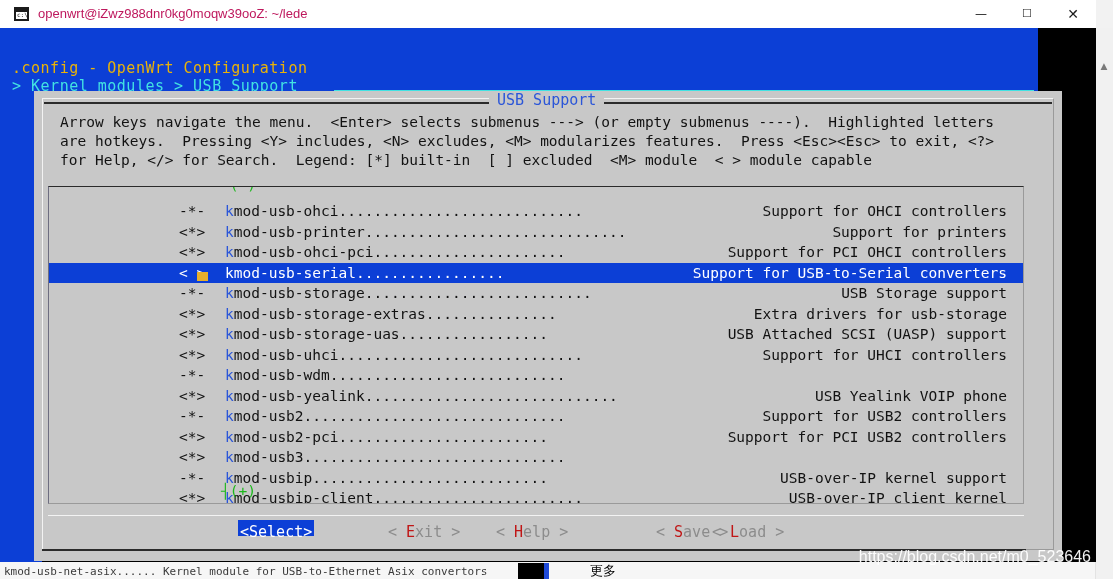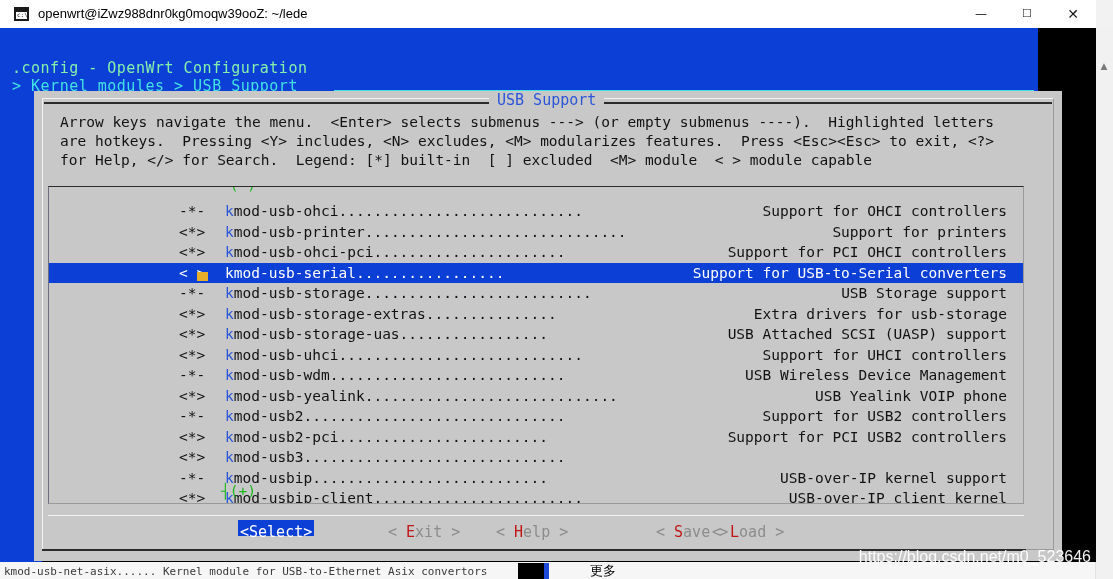--- a/index.html
+++ b/index.html
@@ -107,21 +107,21 @@
     background: #1b1b1b;
   }
   #titlebar-icon::after {
     content: "c:\\";
     position: absolute; left: 1px; top: 2px;
     font-size: 6px; color: #1b1b1b; line-height: 7px;
     font-family: "DejaVu Sans Mono", monospace;
   }
   #titlebar-title {
     position: absolute; left: 38px; top: 5px;
-    font-size: 13px; color: #000000;
+    font-size: 13px; color: #be185d;
     font-family: "Liberation Sans", sans-serif;
     line-height: 18px;
     white-space: nowrap;
   }
   .winbtn {
     position: absolute; top: 0; width: 46px; height: 28px;
     color: #1b1b1b;
     font-family: "DejaVu Sans", sans-serif;
     text-align: center;
     line-height: 28px;
@@ -146,21 +146,21 @@
   }
 
   
   #mc-title-1, #mc-title-2 {
     position: absolute; left: 12px;
     font-size: 15px;
     font-family: "DejaVu Sans Mono", monospace;
     white-space: pre;
     letter-spacing: 0.5px;
   }
-  #mc-title-1 { top: 31px; color: #86efac; }
+  #mc-title-1 { top: 31px; color: #eab308; }
   #mc-title-2 { top: 49px; color: #42e2e2; }
   #mc-title-rule {
     position: absolute; left: 334px; top: 62px;
     width: 700px; height: 2px; background: #42e2e2;
   }
 
   
   #dialog {
     position: absolute;
     left: 34px; top: 63px;
@@ -385,21 +385,21 @@
         <div class="scroll-marker" id="scroll-up-marker">^(-)</div>
         <div id="rows">
             <div class="row"><span class="flag">-*-</span><span class="pkg-hot">k</span><span>mod-usb-ohci</span><span>............................</span><span class="desc">Support for OHCI controllers</span></div>
             <div class="row"><span class="flag">&lt;*&gt;</span><span class="pkg-hot">k</span><span>mod-usb-printer</span><span>..............................</span><span class="desc">Support for printers</span></div>
             <div class="row"><span class="flag">&lt;*&gt;</span><span class="pkg-hot">k</span><span>mod-usb-ohci-pci</span><span>......................</span><span class="desc">Support for PCI OHCI controllers</span></div>
             <div class="row selected"><span class="flag">&lt; &gt;</span><span class="pkg-hot">k</span><span>mod-usb-serial</span><span>.................</span><span class="desc">Support for USB-to-Serial converters</span><span class="cursor-block"></span></div>
             <div class="row"><span class="flag">-*-</span><span class="pkg-hot">k</span><span>mod-usb-storage</span><span>..........................</span><span class="desc">USB Storage support</span></div>
             <div class="row"><span class="flag">&lt;*&gt;</span><span class="pkg-hot">k</span><span>mod-usb-storage-extras</span><span>...............</span><span class="desc">Extra drivers for usb-storage</span></div>
             <div class="row"><span class="flag">&lt;*&gt;</span><span class="pkg-hot">k</span><span>mod-usb-storage-uas</span><span>.................</span><span class="desc">USB Attached SCSI (UASP) support</span></div>
             <div class="row"><span class="flag">&lt;*&gt;</span><span class="pkg-hot">k</span><span>mod-usb-uhci</span><span>............................</span><span class="desc">Support for UHCI controllers</span></div>
-            <div class="row"><span class="flag">-*-</span><span class="pkg-hot">k</span><span>mod-usb-wdm</span><span>...........................</span><span class="desc">USB Wireless Device Management</span></div>
+            <div class="row"><span class="flag">-*-</span><span class="pkg-hot">k</span><span>mod-usb-wdm</span><span>...........................</span></div>
             <div class="row"><span class="flag">&lt;*&gt;</span><span class="pkg-hot">k</span><span>mod-usb-yealink</span><span>.............................</span><span class="desc">USB Yealink VOIP phone</span></div>
             <div class="row"><span class="flag">-*-</span><span class="pkg-hot">k</span><span>mod-usb2</span><span>..............................</span><span class="desc">Support for USB2 controllers</span></div>
             <div class="row"><span class="flag">&lt;*&gt;</span><span class="pkg-hot">k</span><span>mod-usb2-pci</span><span>........................</span><span class="desc">Support for PCI USB2 controllers</span></div>
             <div class="row"><span class="flag">&lt;*&gt;</span><span class="pkg-hot">k</span><span>mod-usb3</span><span>..............................</span></div>
             <div class="row"><span class="flag">-*-</span><span class="pkg-hot">k</span><span>mod-usbip</span><span>...........................</span><span class="desc">USB-over-IP kernel support</span></div>
             <div class="row"><span class="flag">&lt;*&gt;</span><span class="pkg-hot">k</span><span>mod-usbip-client</span><span>........................</span><span class="desc">USB-over-IP client kernel</span></div>
           </div>
         <div class="scroll-marker" id="scroll-down-marker">┤(+)</div>
       </div>
     </div>

